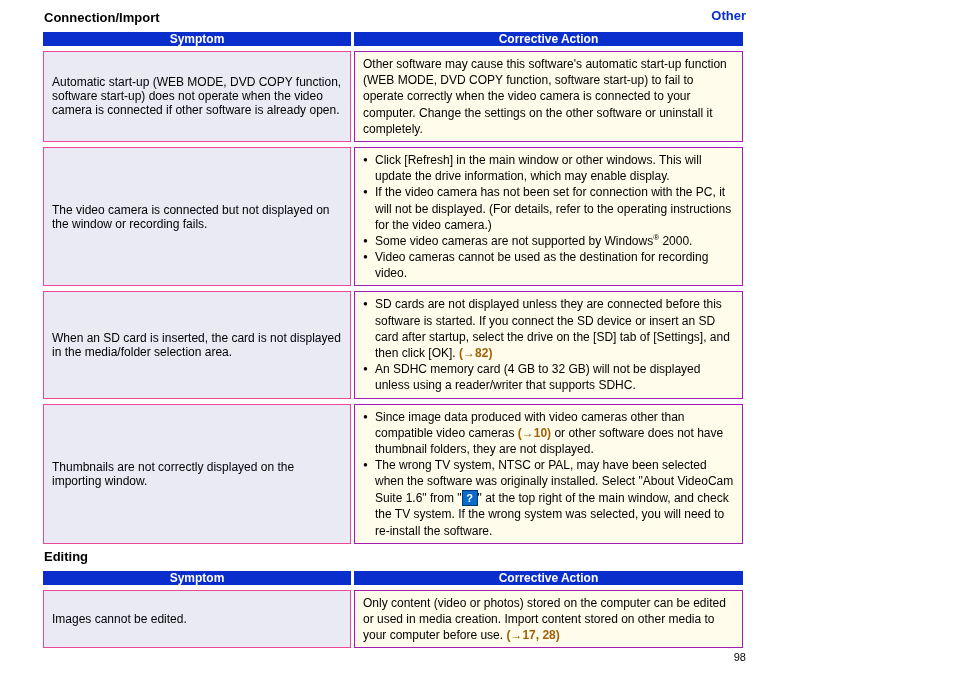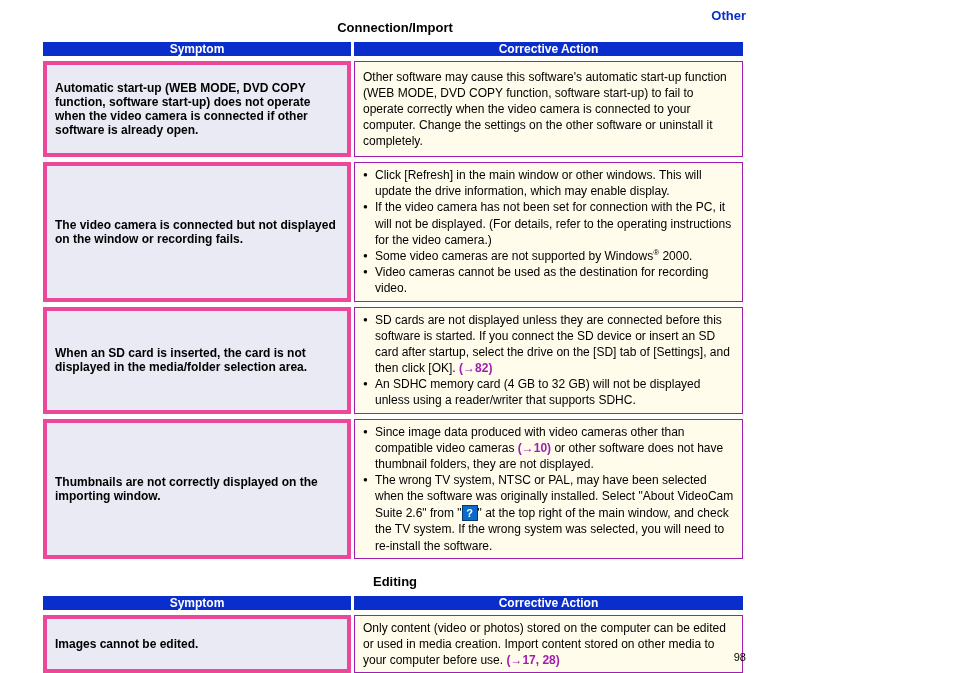--- a/index.html
+++ b/index.html
@@ -29,44 +29,42 @@
     color: #ffffff;
     font-weight: bold;
     font-size: 14px;
     padding: 4px 12px;
     border-radius: 5px;
     margin-top: 16px;
   }
   .section-title {
     font-weight: bold;
     font-size: 13px;
-    margin-top: 10px;
     margin-bottom: 2px;
     padding-left: 4px;
-    text-align: center;
   }
   table.ts {
     width: 100%;
     border-collapse: separate;
     border-spacing: 3px 5px;
   }
   table.ts th {
     background: #0a2ecb;
     color: #ffffff;
     font-size: 12px;
     font-weight: bold;
     padding: 0px 4px;
     text-align: center;
   }
   table.ts th.sym { width: 300px; }
   table.ts td.sym {
     background: #eaeaf5;
-    border: 4px solid #ec4899;
+    border: 1px solid #ec4899;
     font-size: 12px;
-    font-weight: bold;
+    font-weight: normal;
     padding: 16px 8px;
     vertical-align: middle;
   }
   table.ts td.act {
     background: #fffceb;
     border: 1px solid #a21caf;
     font-size: 12px;
     padding: 4px 8px;
     vertical-align: middle;
     line-height: 1.35;
@@ -81,21 +79,21 @@
     position: relative;
   }
   .bullet-list li::before {
     content: "●";
     font-size: 8px;
     position: absolute;
     left: 0;
     top: 3px;
   }
   .xref {
-    color: #a21caf;
+    color: #a16207;
     font-weight: bold;
   }
   .help-icon {
     display:inline-block;
     width:14px; height:14px;
     background:#0a6bcb;
     color:#fff;
     font-size:11px;
     font-weight:bold;
     text-align:center;
@@ -148,21 +146,21 @@
           <li><span>SD cards are not displayed unless they are connected before this software is started. If you connect the SD device or insert an SD card after startup, select the drive on the [SD] tab of [Settings], and then click [OK]. </span><a class="xref">(→82)</a></li>
           <li>An SDHC memory card (4 GB to 32 GB) will not be displayed unless using a reader/writer that supports SDHC.</li>
         </ul>
       </td>
     </tr>
     <tr>
       <td class="sym">Thumbnails are not correctly displayed on the importing window.</td>
       <td class="act">
         <ul class="bullet-list">
           <li><span>Since image data produced with video cameras other than compatible video cameras </span><a class="xref">(→10)</a><span> or other software does not have thumbnail folders, they are not displayed.</span></li>
-          <li><span>The wrong TV system, NTSC or PAL, may have been selected when the software was originally installed. Select "About VideoCam Suite 2.6" from "</span><span class="help-icon">?</span><span>" at the top right of the main window, and check the TV system. If the wrong system was selected, you will need to re-install the software.</span></li>
+          <li><span>The wrong TV system, NTSC or PAL, may have been selected when the software was originally installed. Select "About VideoCam Suite 1.6" from "</span><span class="help-icon">?</span><span>" at the top right of the main window, and check the TV system. If the wrong system was selected, you will need to re-install the software.</span></li>
         </ul>
       </td>
     </tr>
   </tbody>
     </table>
 
   <div class="section-title">Editing</div>
   <table class="ts">
     <tbody>
         <tr>

